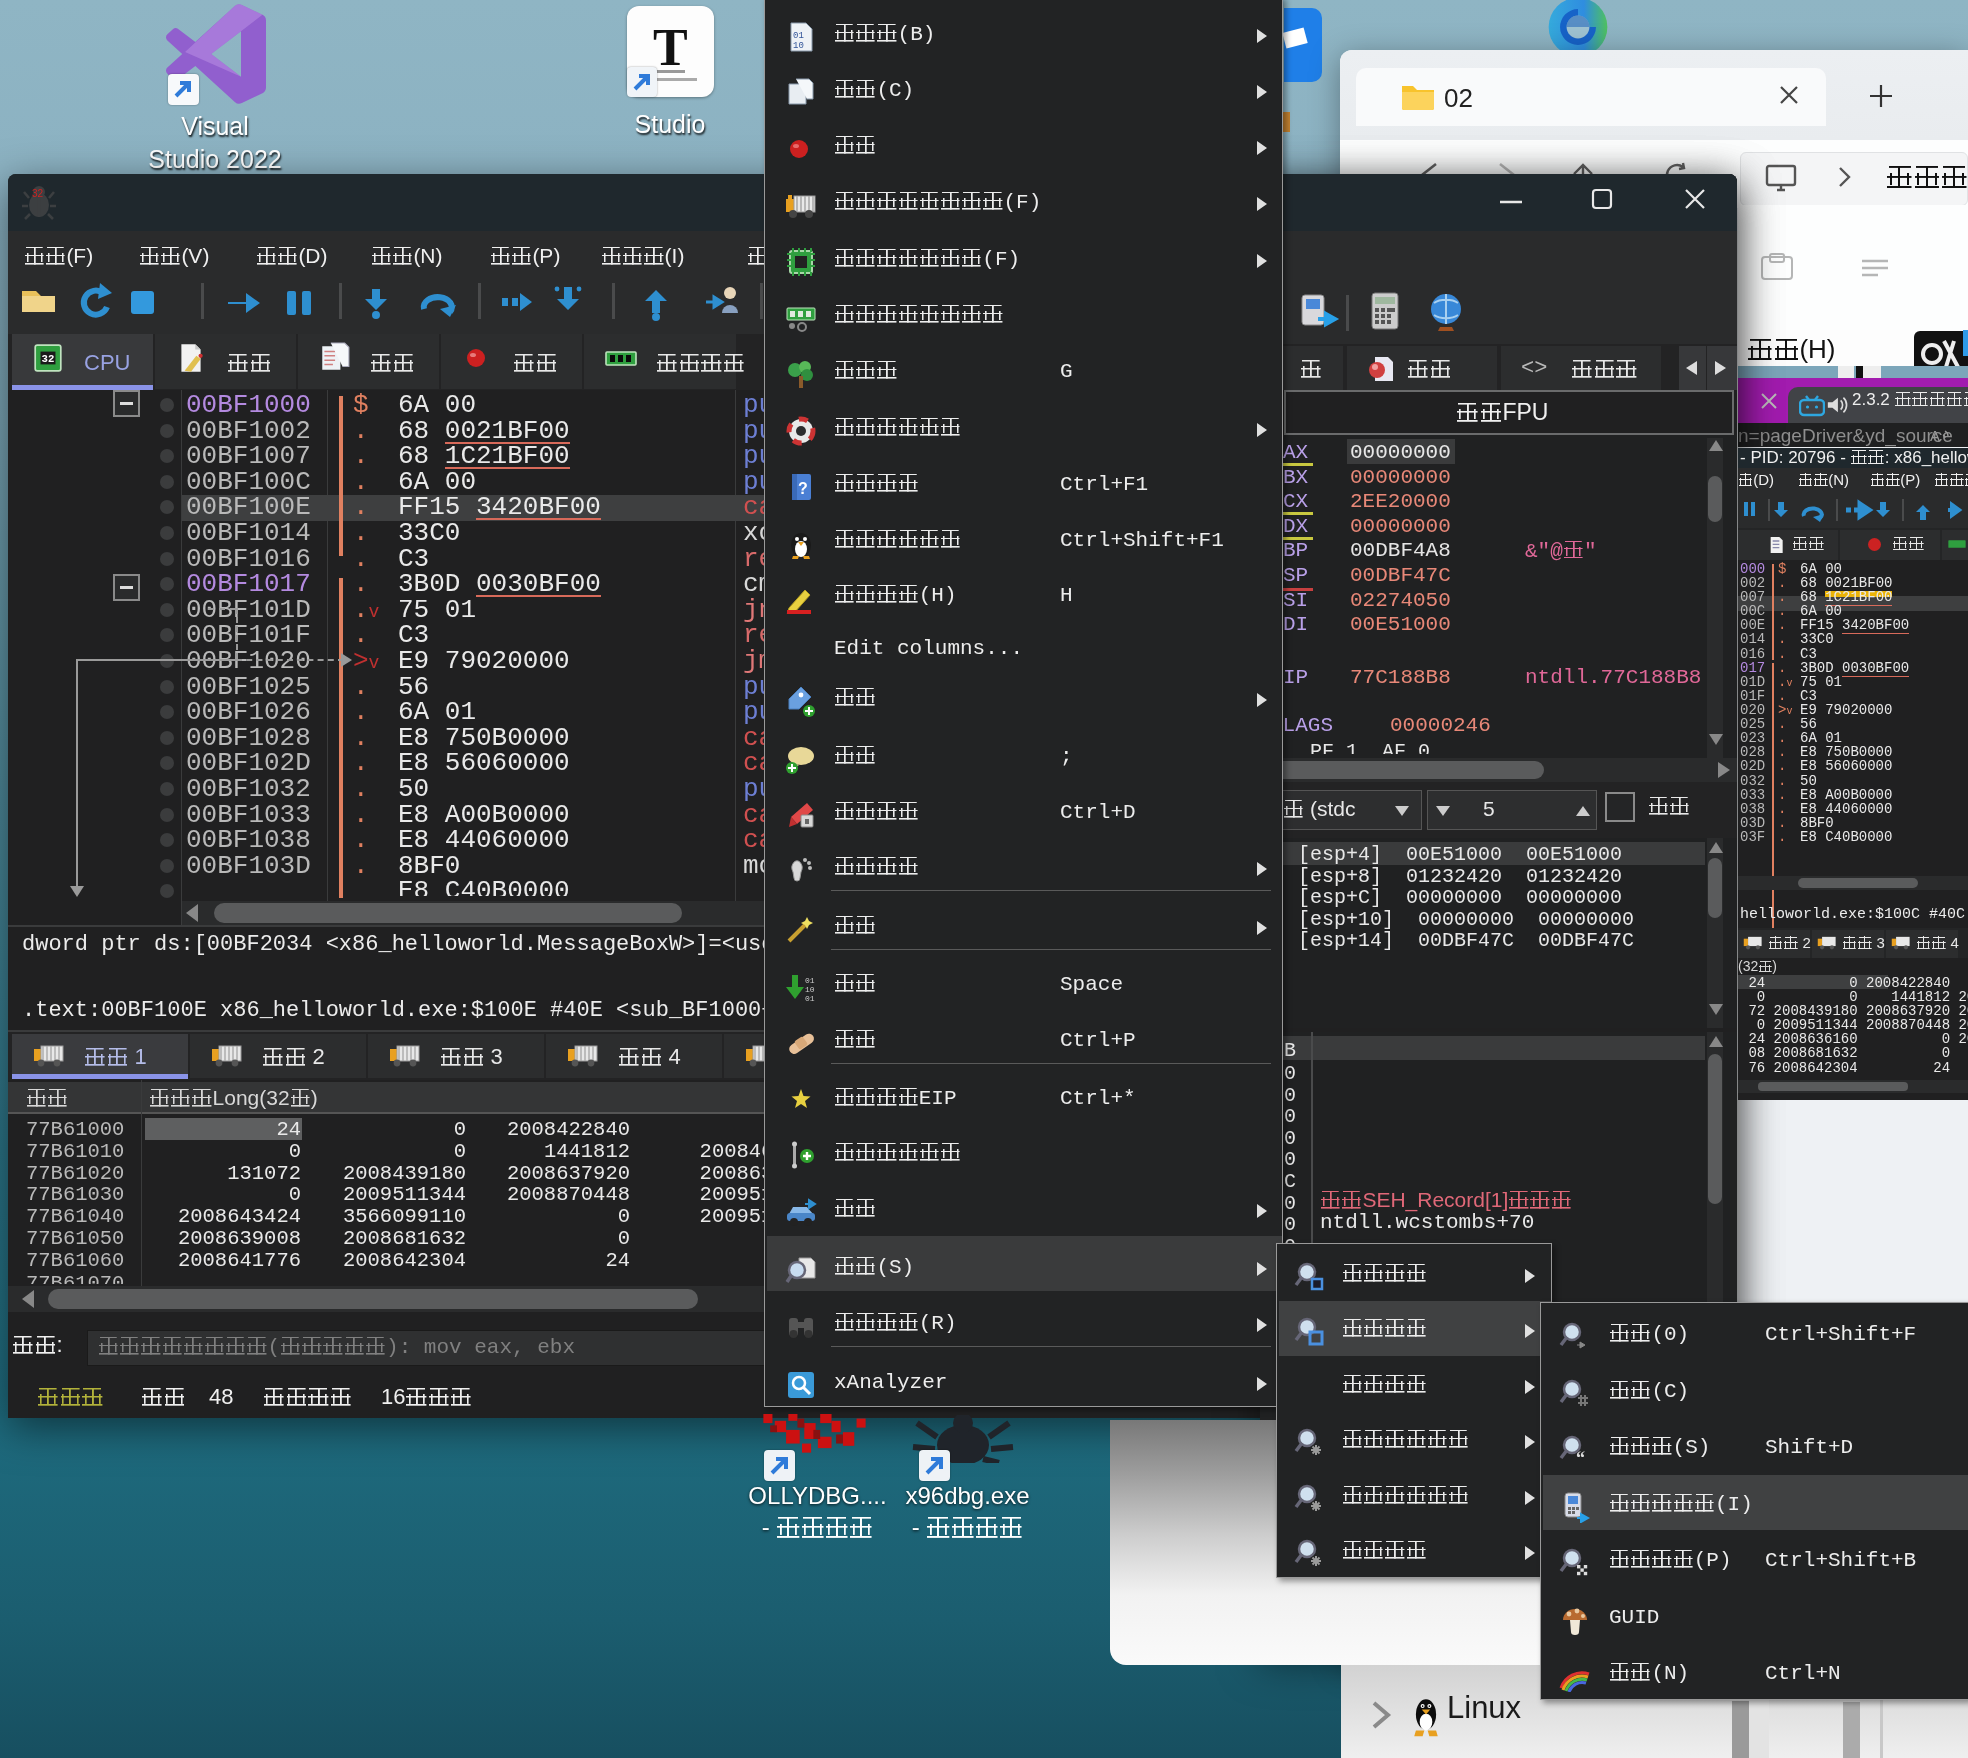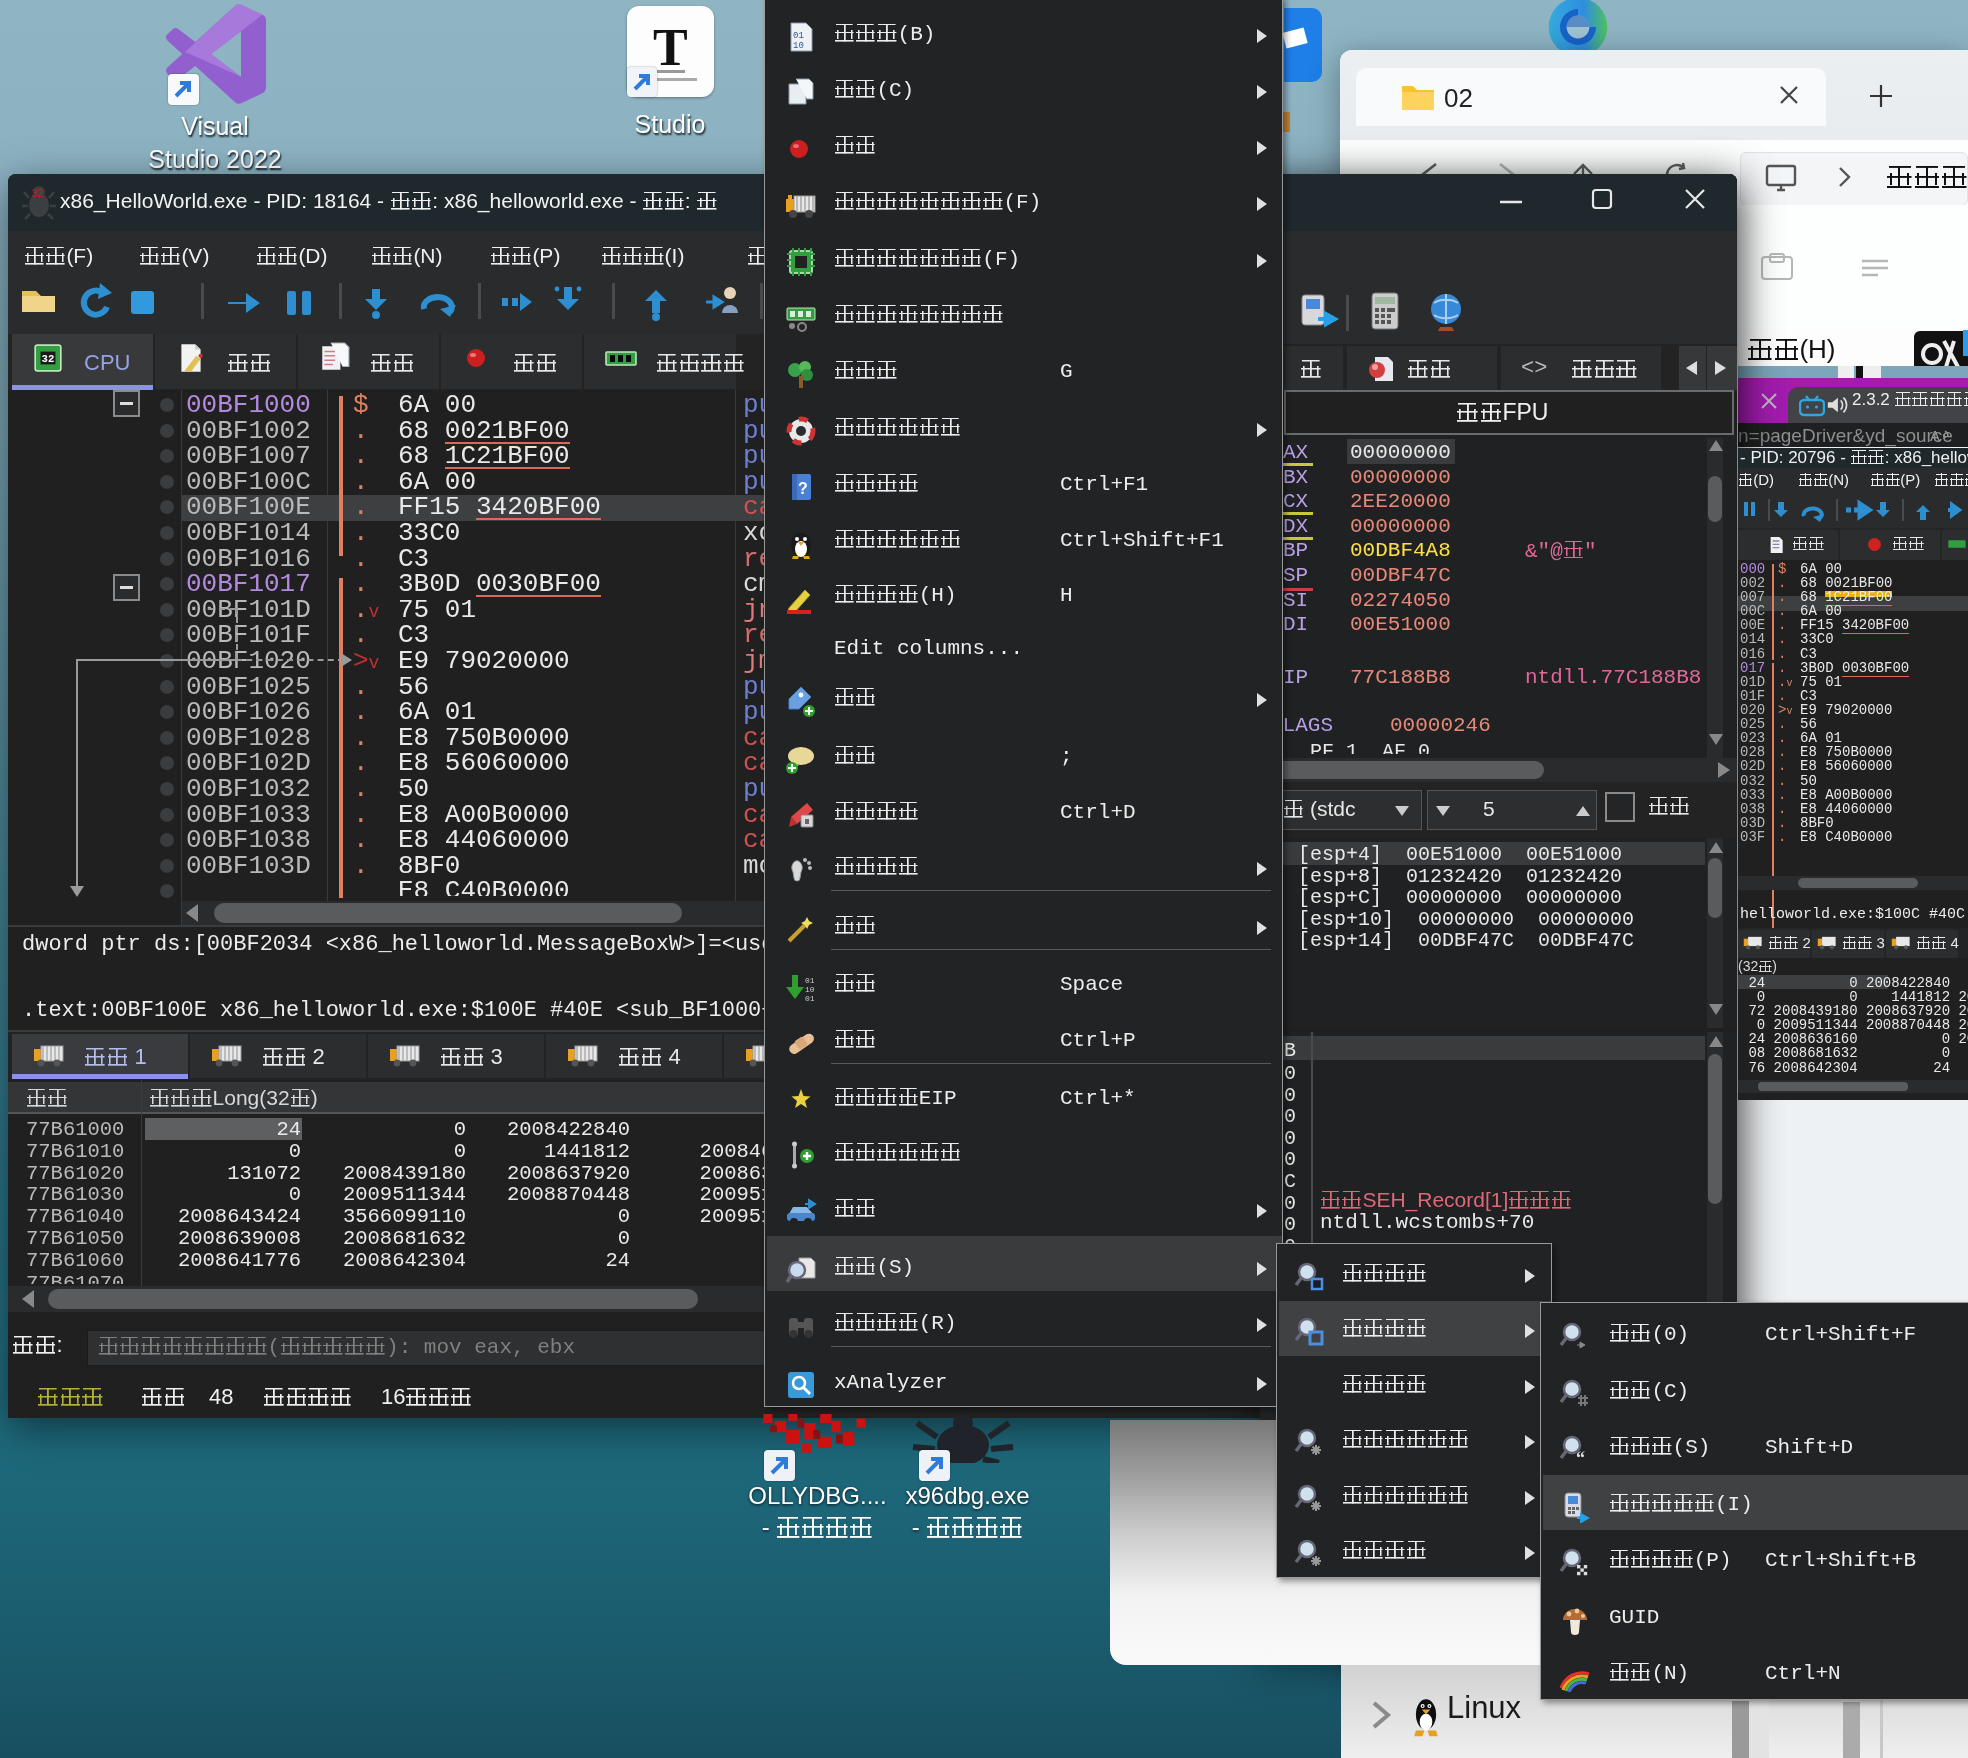--- a/index.html
+++ b/index.html
@@ -134,21 +134,20 @@
   </div>
 <div style="position:absolute;left:1963px;top:330px;width:5px;height:26px;background:#2e9ae8"></div>
 <div style="position:absolute;left:8px;top:174px;width:1729px;height:1244px;border-radius:8px 8px 0 0;overflow:hidden;background:#202021;box-shadow:0 10px 40px rgba(0,0,0,.5)">
     <div style="position:absolute;left:0;top:0;width:1729px;height:57px;background:#1f282d"></div>
     <svg style="position:absolute;left:14px;top:10px" width="34" height="36" viewBox="0 0 34 36">
 <ellipse cx="17" cy="21" rx="10" ry="12" fill="#3c3f41"></ellipse>
       <circle cx="17" cy="8" r="6" fill="#3c3f41"></circle>
 <path d="M7 14 L2 8 M27 14 L32 8 M6 22 H0 M28 22 H34 M8 30 L3 35 M26 30 L31 35 M17 10 V33" stroke="#3c3f41" stroke-width="2.6" fill="none"></path>
 <text x="10" y="13" font-size="10" fill="#c22" font-family="Liberation Sans">32</text>
     </svg>
-    <div style="position:absolute;left:52px;top:15px;font-size:21px;color:#f2f2f2;white-space:nowrap">x86_HelloWorld.exe - PID: 18164 - <b></b><b></b>: x86_helloworld.exe - <b></b><b></b>: <b></b></div>
     <div style="position:absolute;left:0;top:57px;width:1729px;height:52px;background:#2a2b2c"></div>
     <div style="position:absolute;left:16px;top:70px;font-size:21px;color:#f0f0f0;white-space:nowrap"><b></b><b></b>(F)</div>
     <div style="position:absolute;left:131px;top:70px;font-size:21px;color:#f0f0f0;white-space:nowrap"><b></b><b></b>(V)</div>
     <div style="position:absolute;left:248px;top:70px;font-size:21px;color:#f0f0f0;white-space:nowrap"><b></b><b></b>(D)</div>
     <div style="position:absolute;left:363px;top:70px;font-size:21px;color:#f0f0f0;white-space:nowrap"><b></b><b></b>(N)</div>
     <div style="position:absolute;left:482px;top:70px;font-size:21px;color:#f0f0f0;white-space:nowrap"><b></b><b></b>(P)</div>
     <div style="position:absolute;left:593px;top:70px;font-size:21px;color:#f0f0f0;white-space:nowrap"><b></b><b></b><b></b>(I)</div>
     <div style="position:absolute;left:739px;top:70px;font-size:21px;color:#f0f0f0;white-space:nowrap"><b></b><b></b>(O)</div>
     <div style="position:absolute;left:0;top:109px;width:1729px;height:61px;background:#2a2b2c"></div>
     <svg style="position:absolute;left:0;top:95px" width="770" height="61" viewBox="0 0 770 61">
@@ -517,21 +516,21 @@
     <div style="position:absolute;left:87px;top:265px;width:108px;height:25px;background:#3a3b3c"></div>
     <div style="position:absolute;left:23px;top:268px;font-size:21px;line-height:21px;color:#b9a0e8;font-family:'Liberation Mono',monospace">AX</div>
     <div style="position:absolute;left:90px;top:268px;font-size:21px;line-height:21px;color:#e8e8e8;font-family:'Liberation Mono',monospace">00000000</div>
     <div style="position:absolute;left:23px;top:293px;font-size:21px;line-height:21px;color:#b9a0e8;font-family:'Liberation Mono',monospace">BX</div>
     <div style="position:absolute;left:90px;top:293px;font-size:21px;line-height:21px;color:#e88878;font-family:'Liberation Mono',monospace">00000000</div>
     <div style="position:absolute;left:23px;top:317px;font-size:21px;line-height:21px;color:#b9a0e8;font-family:'Liberation Mono',monospace">CX</div>
     <div style="position:absolute;left:90px;top:317px;font-size:21px;line-height:21px;color:#e88878;font-family:'Liberation Mono',monospace">2EE20000</div>
     <div style="position:absolute;left:23px;top:342px;font-size:21px;line-height:21px;color:#b9a0e8;font-family:'Liberation Mono',monospace">DX</div>
     <div style="position:absolute;left:90px;top:342px;font-size:21px;line-height:21px;color:#e88878;font-family:'Liberation Mono',monospace">00000000</div>
     <div style="position:absolute;left:23px;top:366px;font-size:21px;line-height:21px;color:#b9a0e8;font-family:'Liberation Mono',monospace">BP</div>
-    <div style="position:absolute;left:90px;top:366px;font-size:21px;line-height:21px;color:#fde047;font-family:'Liberation Mono',monospace">00DBF4A8</div>
+    <div style="position:absolute;left:90px;top:366px;font-size:21px;line-height:21px;color:#e5e5e5;font-family:'Liberation Mono',monospace">00DBF4A8</div>
     <div style="position:absolute;left:265px;top:366px;font-size:21px;line-height:21px;color:#e06898;font-family:'Liberation Mono',monospace;white-space:nowrap">&amp;"@<b></b>"</div>
     <div style="position:absolute;left:23px;top:391px;font-size:21px;line-height:21px;color:#b9a0e8;font-family:'Liberation Mono',monospace">SP</div>
     <div style="position:absolute;left:90px;top:391px;font-size:21px;line-height:21px;color:#e88878;font-family:'Liberation Mono',monospace">00DBF47C</div>
     <div style="position:absolute;left:23px;top:416px;font-size:21px;line-height:21px;color:#b9a0e8;font-family:'Liberation Mono',monospace">SI</div>
     <div style="position:absolute;left:90px;top:416px;font-size:21px;line-height:21px;color:#e88878;font-family:'Liberation Mono',monospace">02274050</div>
     <div style="position:absolute;left:23px;top:440px;font-size:21px;line-height:21px;color:#b9a0e8;font-family:'Liberation Mono',monospace">DI</div>
     <div style="position:absolute;left:90px;top:440px;font-size:21px;line-height:21px;color:#e88878;font-family:'Liberation Mono',monospace">00E51000</div>
     <div style="position:absolute;left:23px;top:289px;width:30px;height:3px;background:#c8c840"></div>
     <div style="position:absolute;left:23px;top:338px;width:30px;height:3px;background:#c8c840"></div>
     <div style="position:absolute;left:23px;top:363px;width:30px;height:3px;background:#c8c840"></div>

